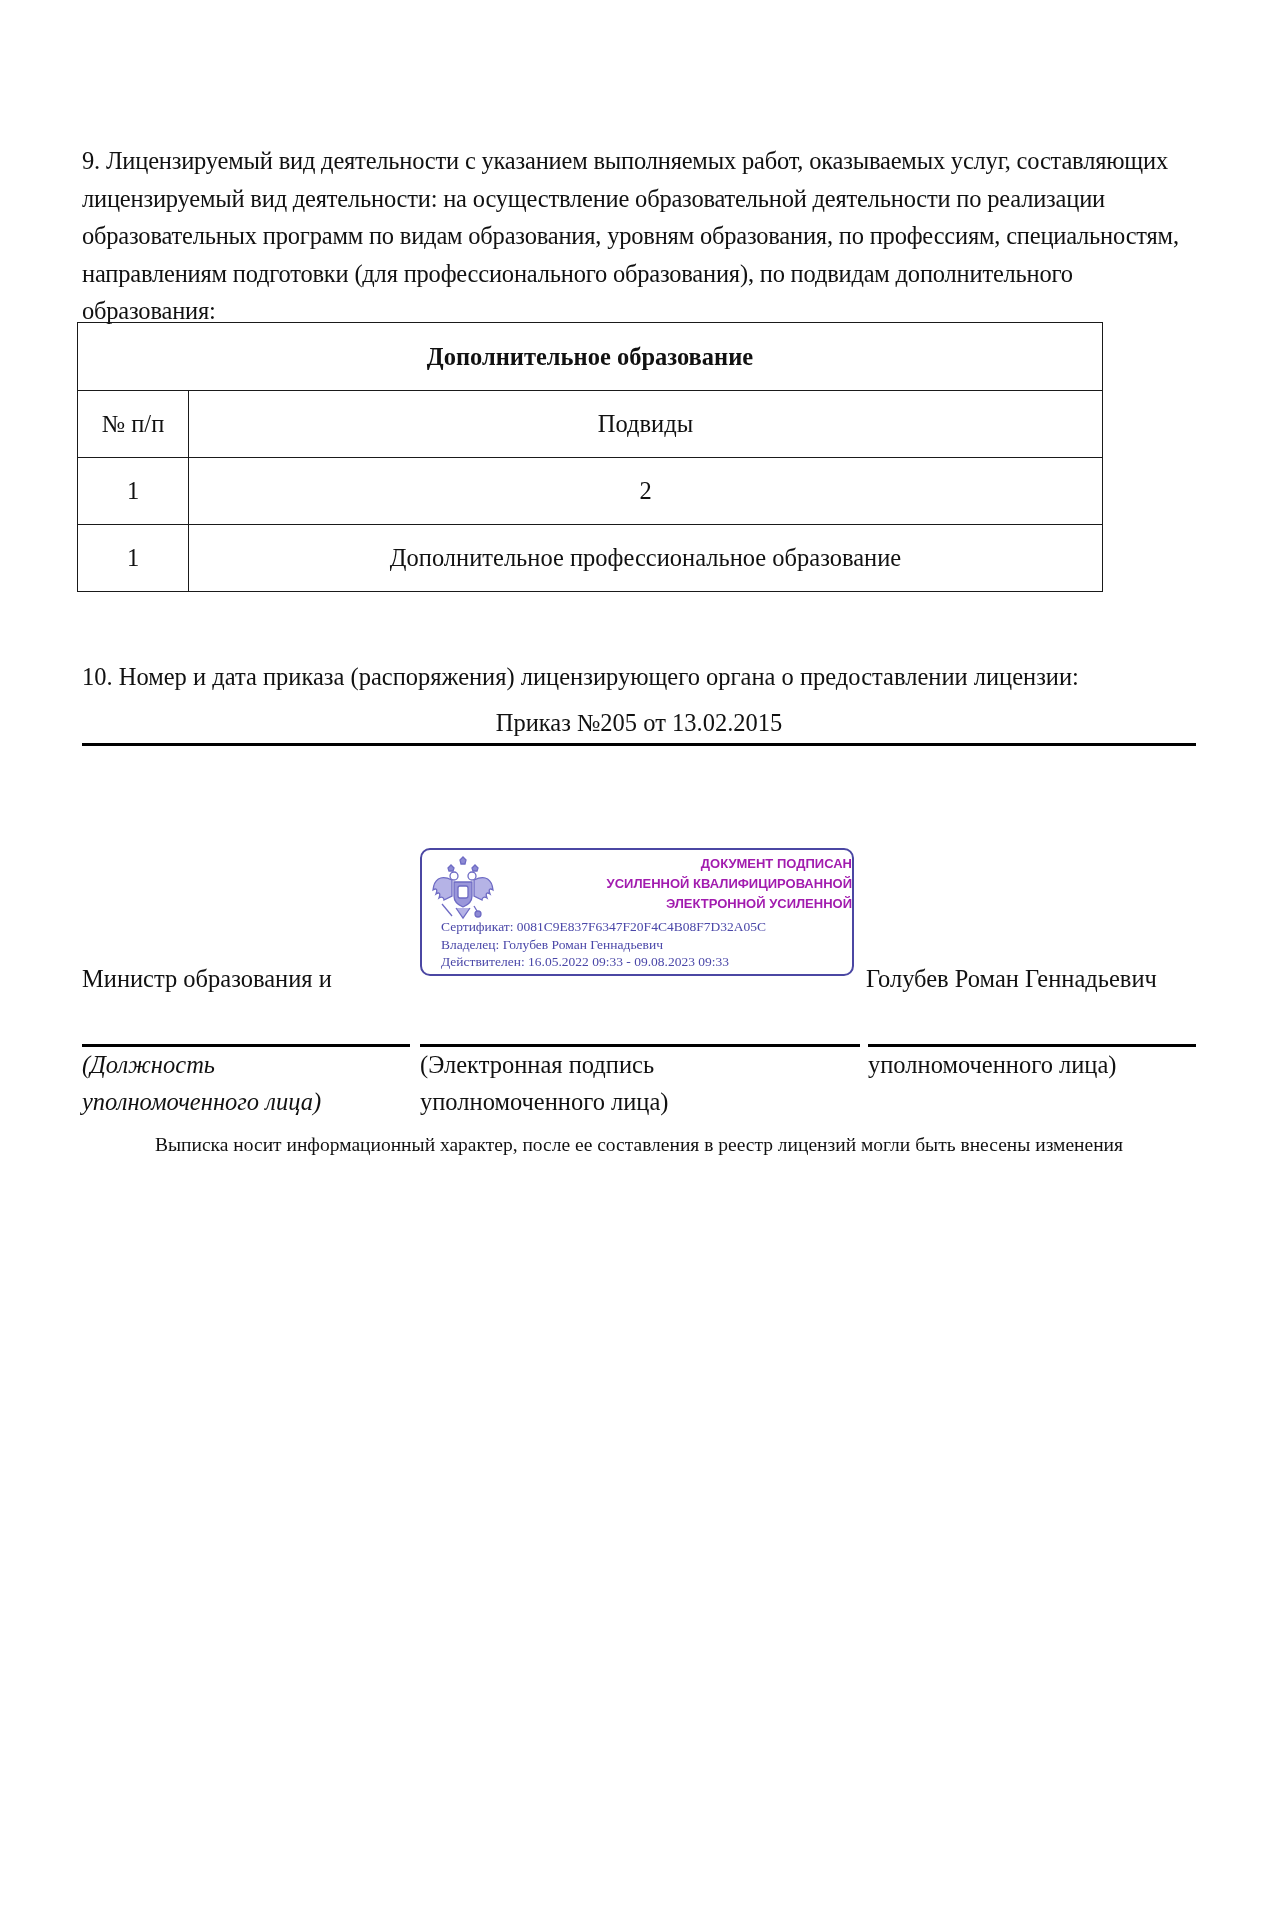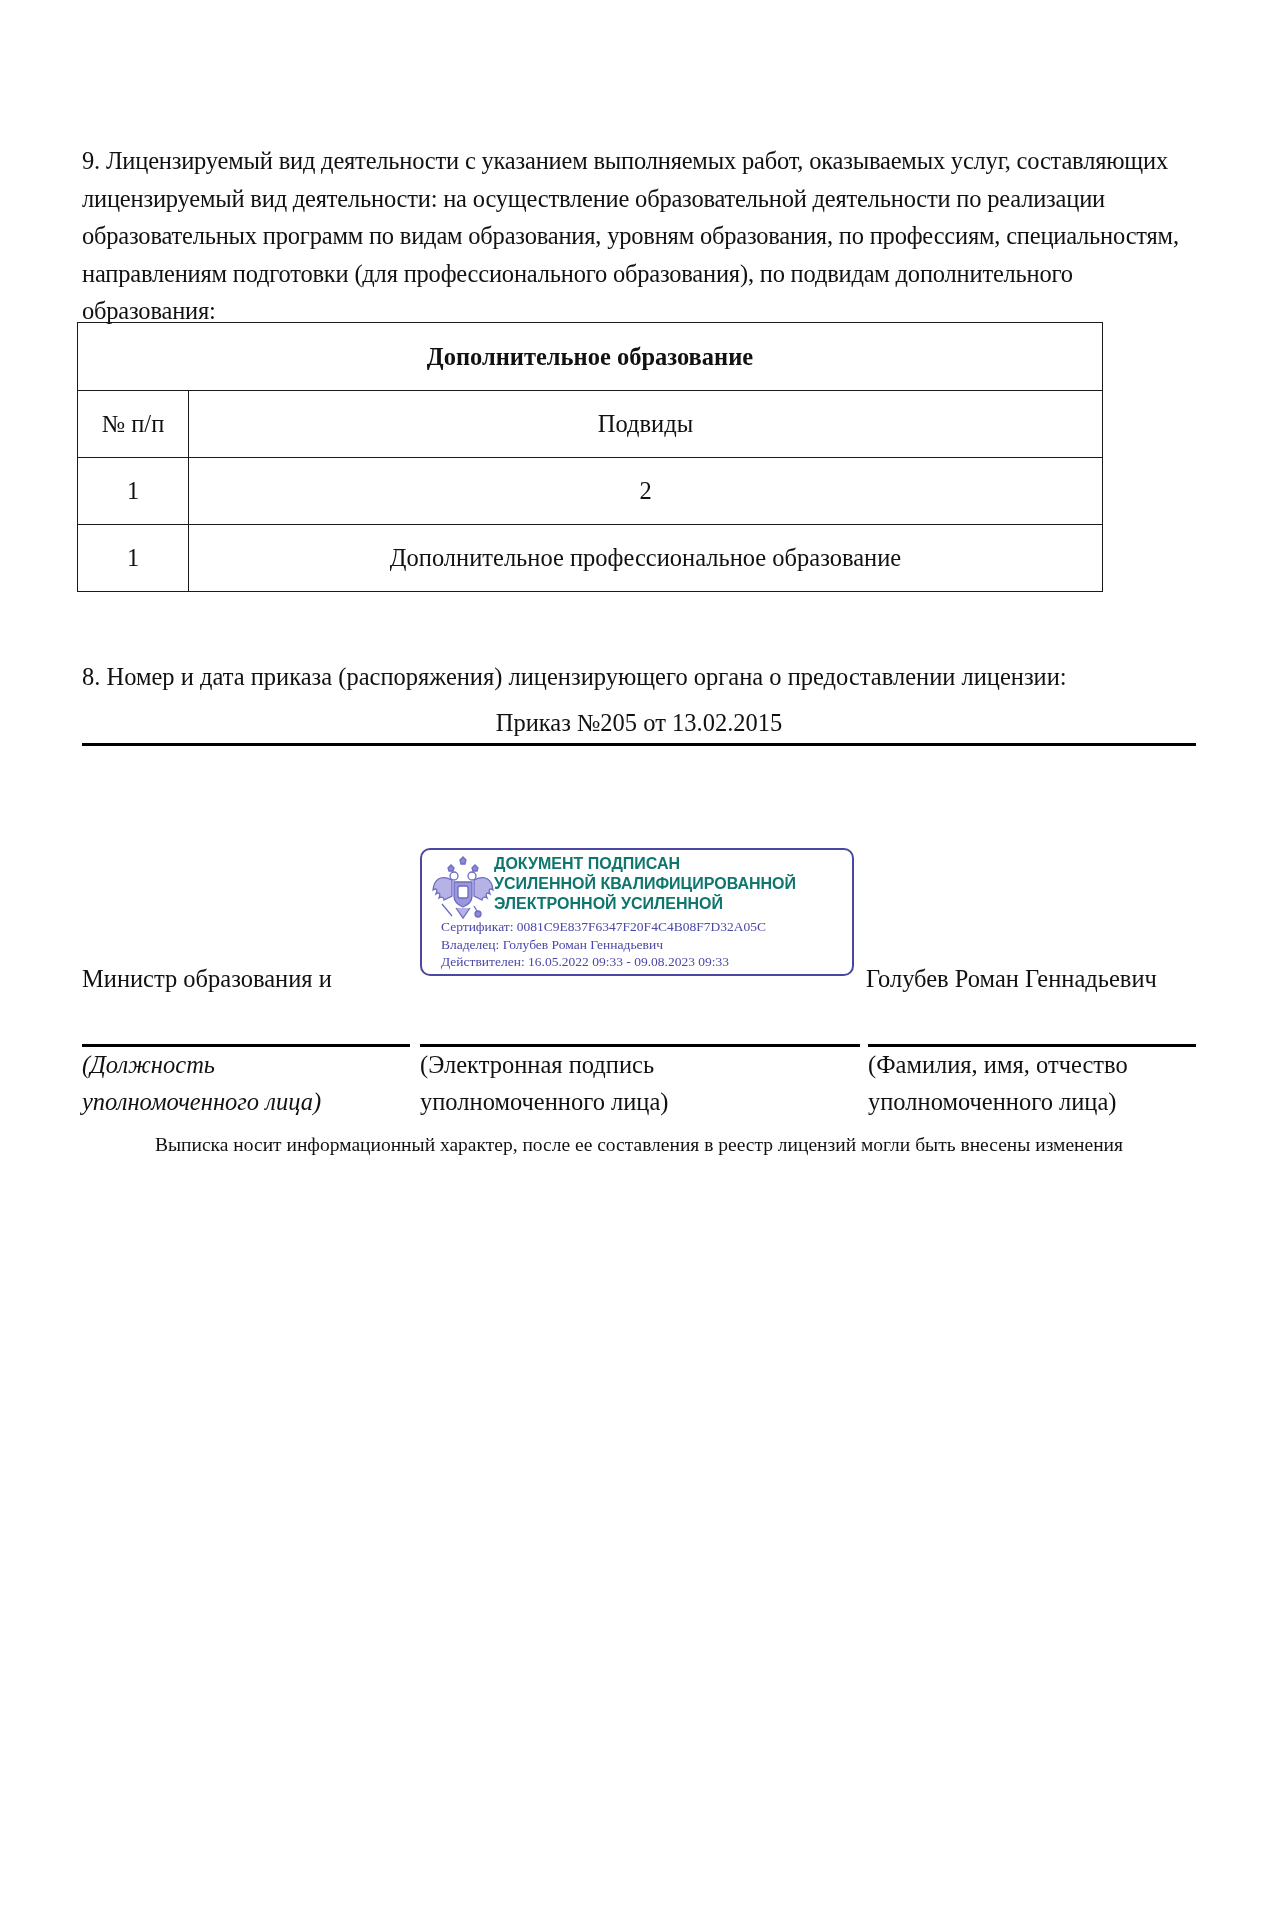--- a/index.html
+++ b/index.html
@@ -86,26 +86,26 @@
       left: 8px;
       top: 6px;
       width: 66px;
       height: 70px;
     }
     .stamp .head {
       position: absolute;
       left: 72px;
       top: 4px;
       width: 358px;
-      text-align: left;
+      text-align: right;
       font-family: "Liberation Sans", "DejaVu Sans", sans-serif;
       font-weight: bold;
-      font-size: 16px;
+      font-size: 13px;
       line-height: 20px;
-      color: #0f766e;
+      color: #a21caf;
     }
     .stamp .info {
       position: absolute;
       left: 19px;
       top: 68px;
       font-family: "Liberation Serif", serif;
       font-size: 13.5px;
       line-height: 17.5px;
       color: #4a47a8;
       white-space: nowrap;
@@ -144,21 +144,21 @@
     <td class="num">1</td>
     <td>2</td>
   </tr>
   <tr>
     <td class="num">1</td>
     <td>Дополнительное профессиональное образование</td>
   </tr>
 </tbody>
   </table>
 
-<div class="para10">8. Номер и дата приказа (распоряжения) лицензирующего органа о предоставлении лицензии:</div>
+<div class="para10">10. Номер и дата приказа (распоряжения) лицензирующего органа о предоставлении лицензии:</div>
 <div class="order-line">Приказ №205 от 13.02.2015</div>
 <div class="rule" style="left:82px; top:743px; width:1114px;"></div>
 
 <div class="stamp">
   <svg class="emblem" viewBox="0 0 66 70">
     <g fill="none" stroke="#6e6bc4" stroke-width="1.3">
 
       <path d="M30 4 l3 -3 l3 3 l-1 4 h-4 z" fill="#8d8ad4"></path>
       <path d="M18 12 l3 -3 l3 3 l-1 3 h-4 z" fill="#8d8ad4"></path>
       <path d="M42 12 l3 -3 l3 3 l-1 3 h-4 z" fill="#8d8ad4"></path>
@@ -204,17 +204,16 @@
 
 <div class="sig-col" style="left:82px; top:1046px; width:328px;font-style:italic;">
   <div>(Должность</div>
   <div>уполномоченного лица)</div>
 </div>
 <div class="sig-col" style="left:420px; top:1046px; width:440px;">
   <div>(Электронная подпись</div>
   <div>уполномоченного лица)</div>
 </div>
 <div class="sig-col" style="left:868px; top:1046px; width:328px;">
-  <div>(Фамилия, имя, отчество</div>
   <div>уполномоченного лица)</div>
 </div>
 
 <div class="footnote">Выписка носит информационный характер, после ее составления в реестр лицензий могли быть внесены изменения</div>
 
 </body></html>

